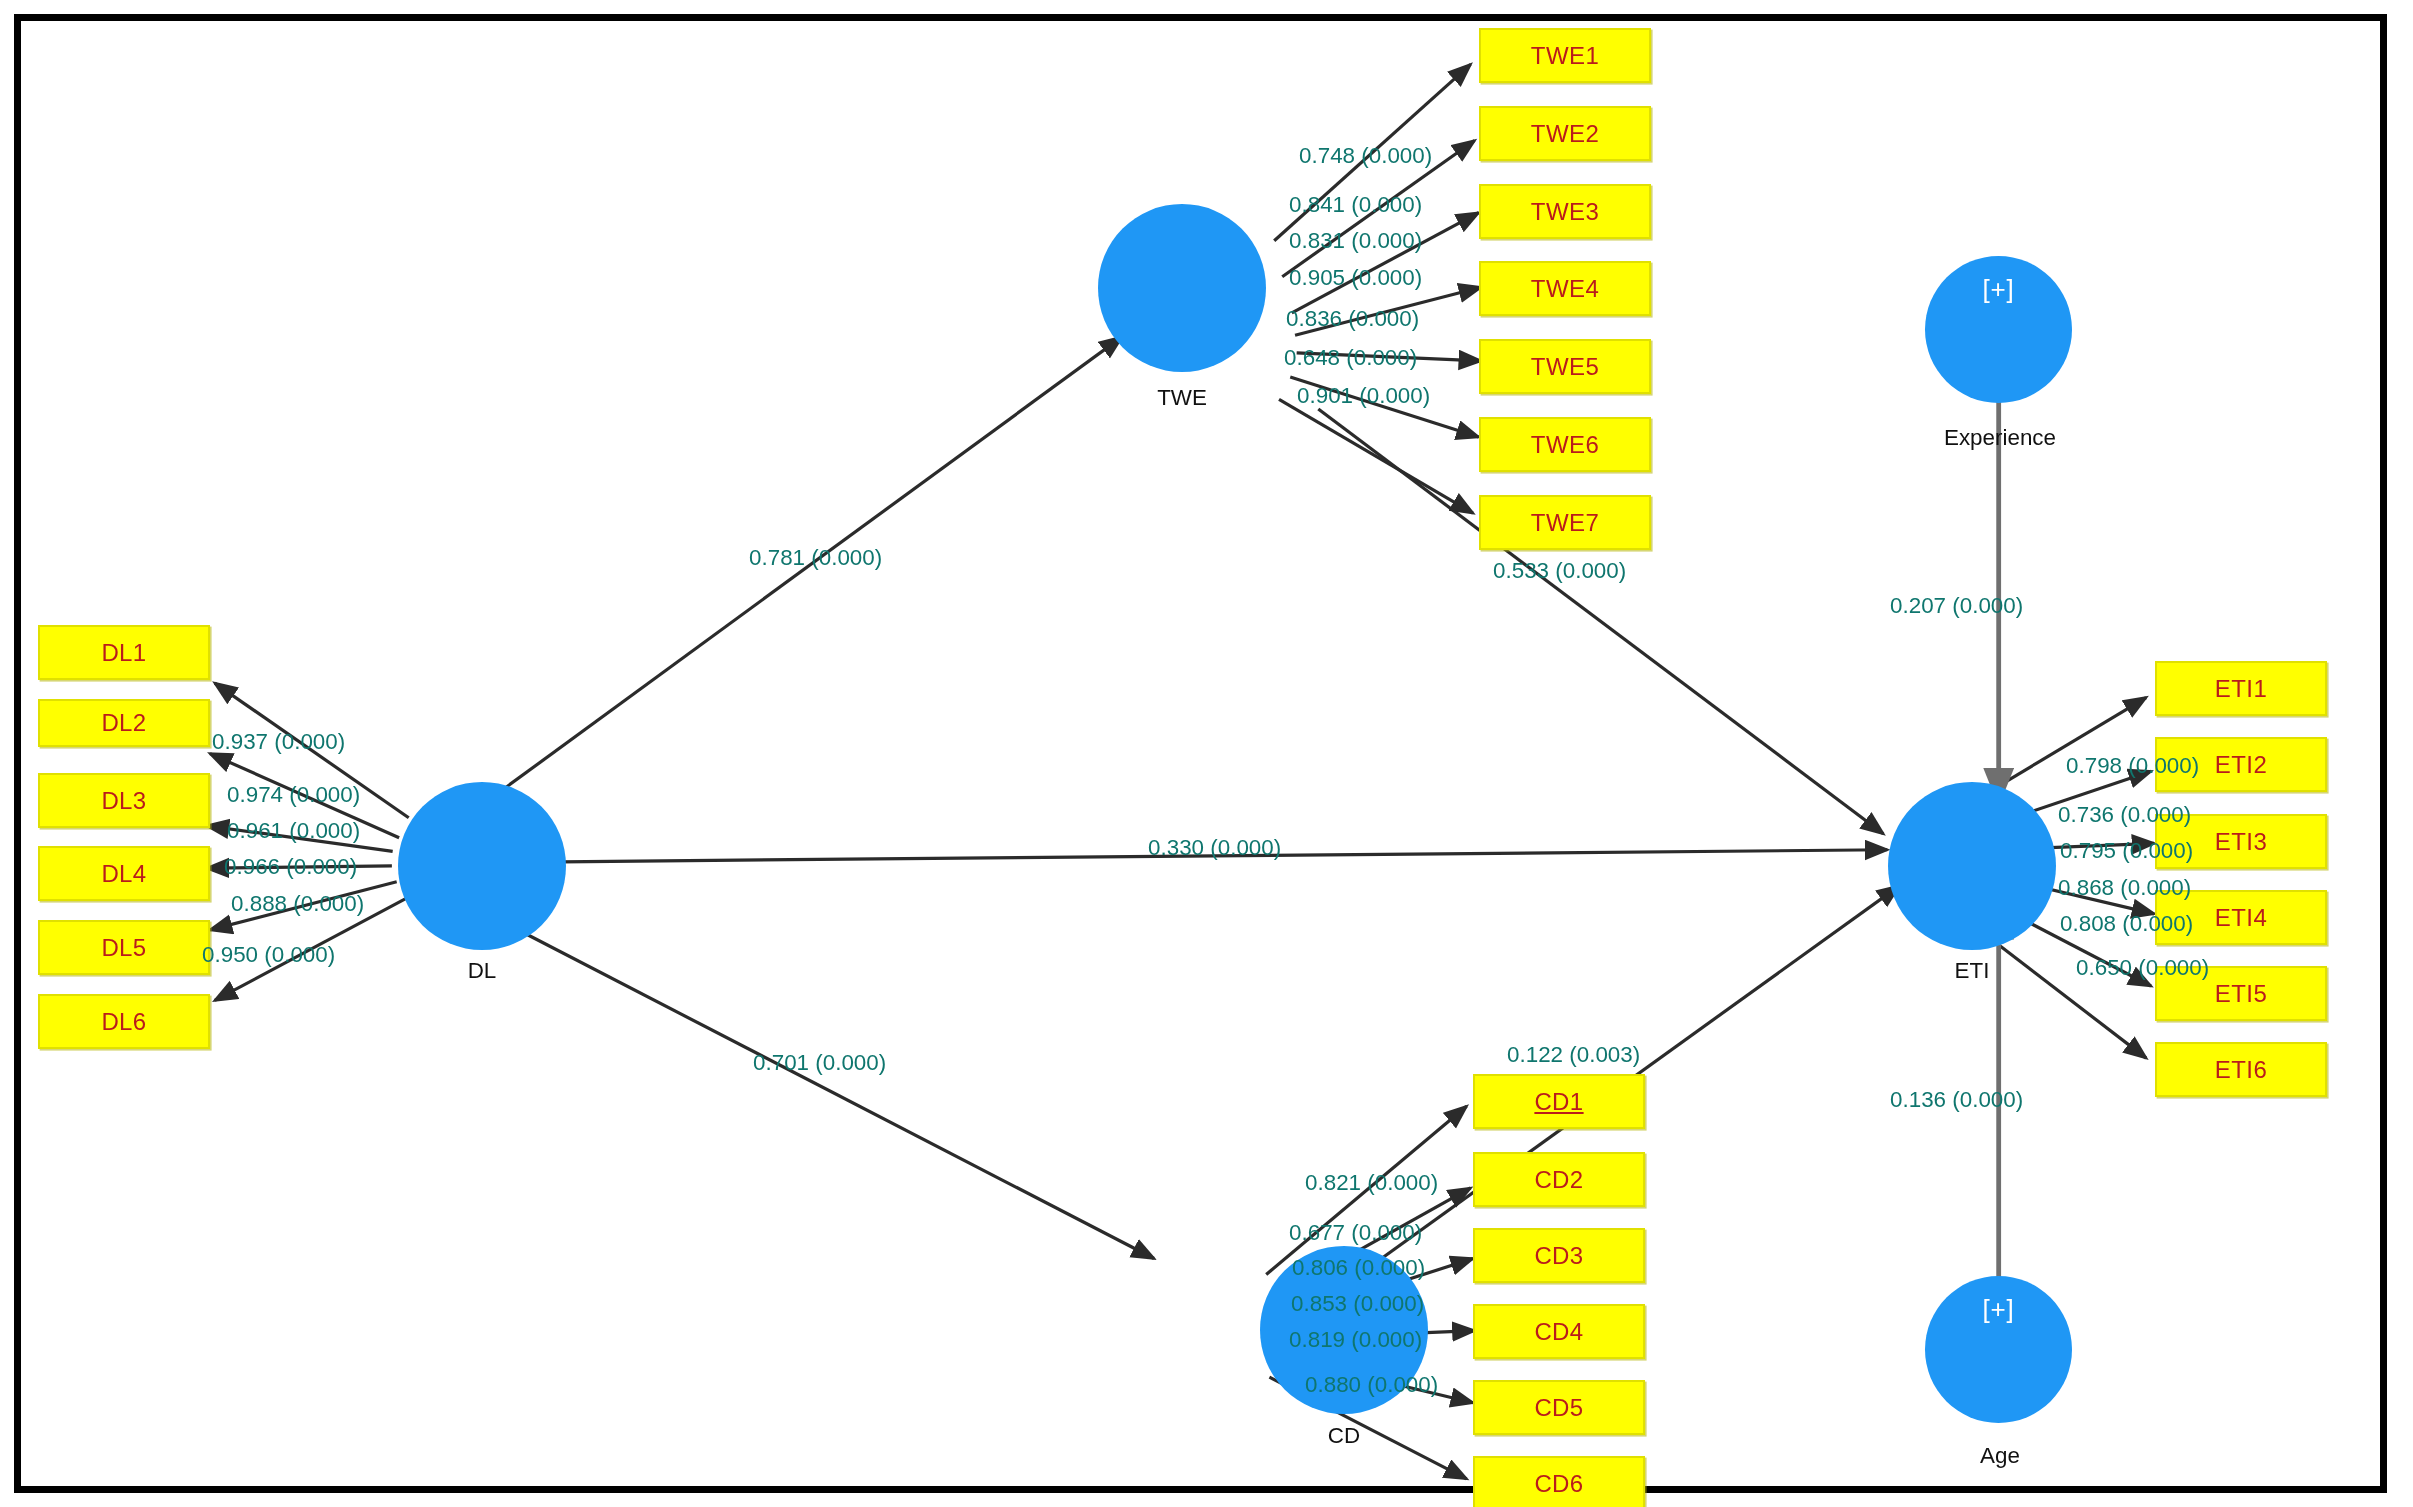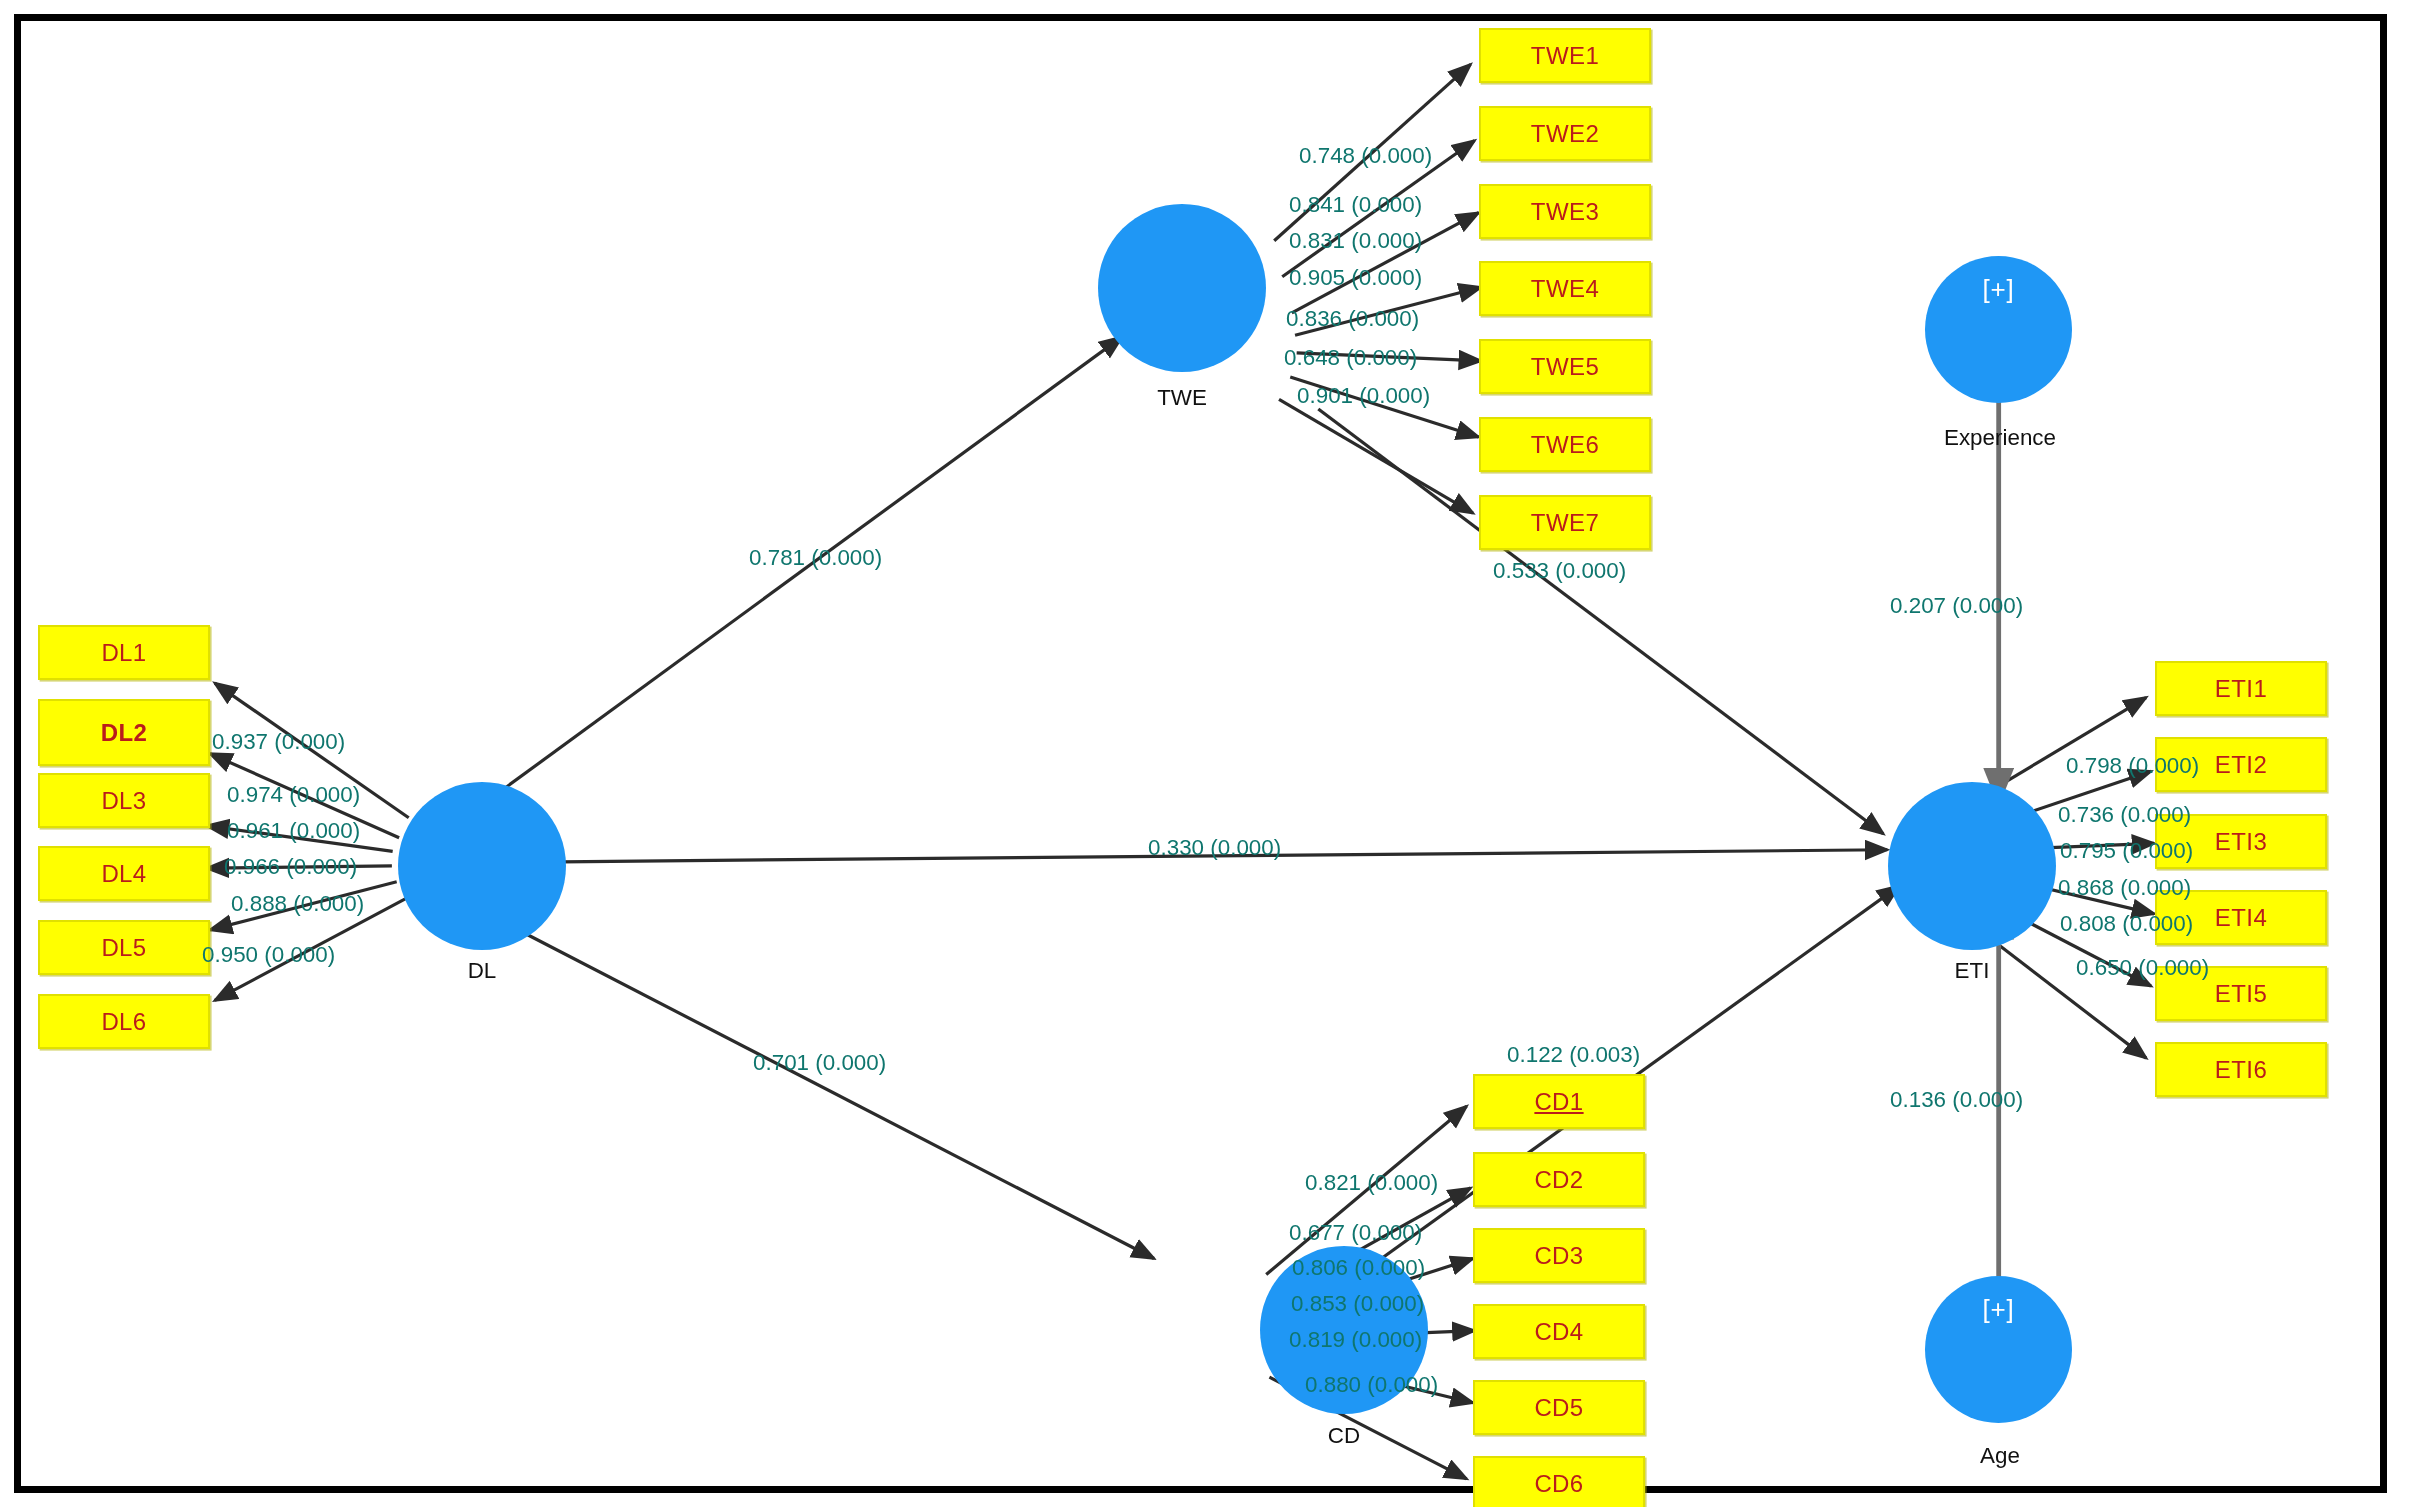--- a/index.html
+++ b/index.html
@@ -175,21 +175,21 @@
 
   <div class="coef" style="left:1299px; top:143px;">0.748 (0.000)</div>
   <div class="coef" style="left:1289px; top:192px;">0.841 (0.000)</div>
   <div class="coef" style="left:1289px; top:228px;">0.831 (0.000)</div>
   <div class="coef" style="left:1289px; top:265px;">0.905 (0.000)</div>
   <div class="coef" style="left:1286px; top:306px;">0.836 (0.000)</div>
   <div class="coef" style="left:1284px; top:345px;">0.648 (0.000)</div>
   <div class="coef" style="left:1297px; top:383px;">0.901 (0.000)</div>
 
   <div class="node-box" style="left:38px; top:625px; width:172px; height:55px;">DL1</div>
-  <div class="node-box" style="left:38px; top:699px; width:172px; height:67px;font-weight:bold;">DL2</div>
+  <div class="node-box" style="left:38px; top:699px; width:172px; height:48px;">DL2</div>
   <div class="node-box" style="left:38px; top:773px; width:172px; height:55px;">DL3</div>
   <div class="node-box" style="left:38px; top:846px; width:172px; height:55px;">DL4</div>
   <div class="node-box" style="left:38px; top:920px; width:172px; height:55px;">DL5</div>
   <div class="node-box" style="left:38px; top:994px; width:172px; height:55px;">DL6</div>
 
   <div class="coef" style="left:212px; top:729px;">0.937  (0.000)</div>
   <div class="coef" style="left:227px; top:782px;">0.974 (0.000)</div>
   <div class="coef" style="left:227px; top:818px;">0.961 (0.000)</div>
   <div class="coef" style="left:224px; top:854px;">0.966 (0.000)</div>
   <div class="coef" style="left:231px; top:891px;">0.888 (0.000)</div>

